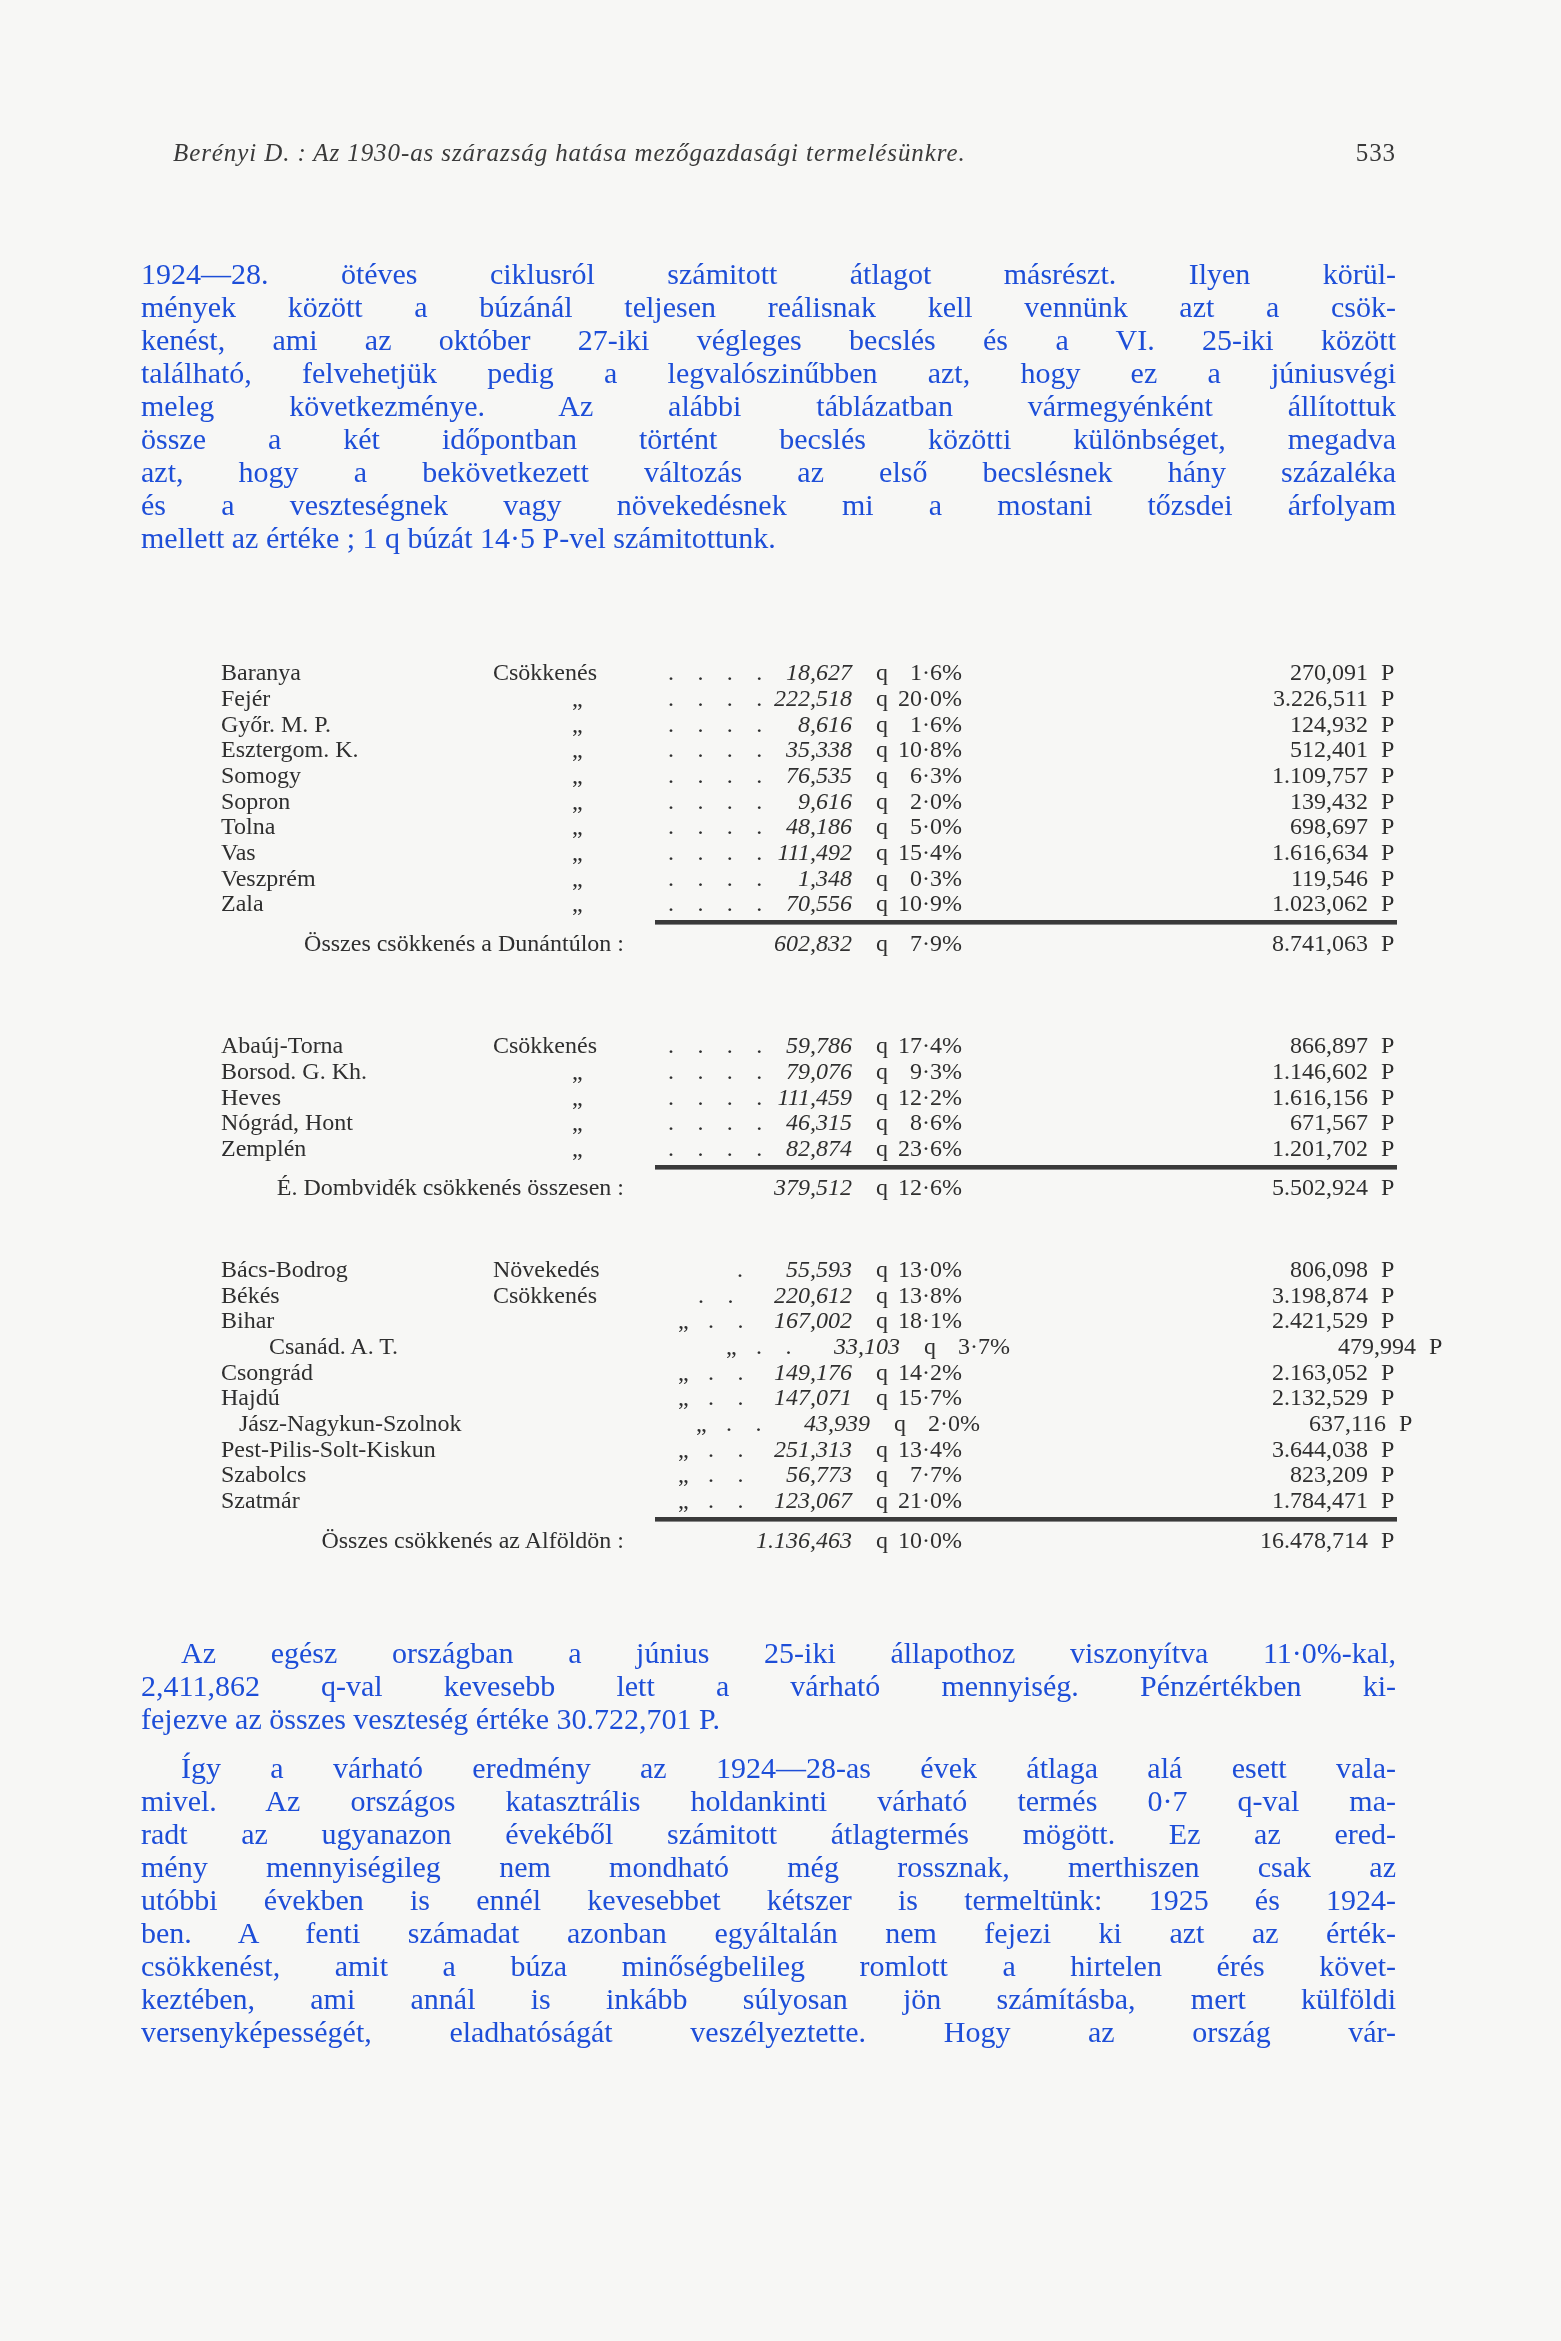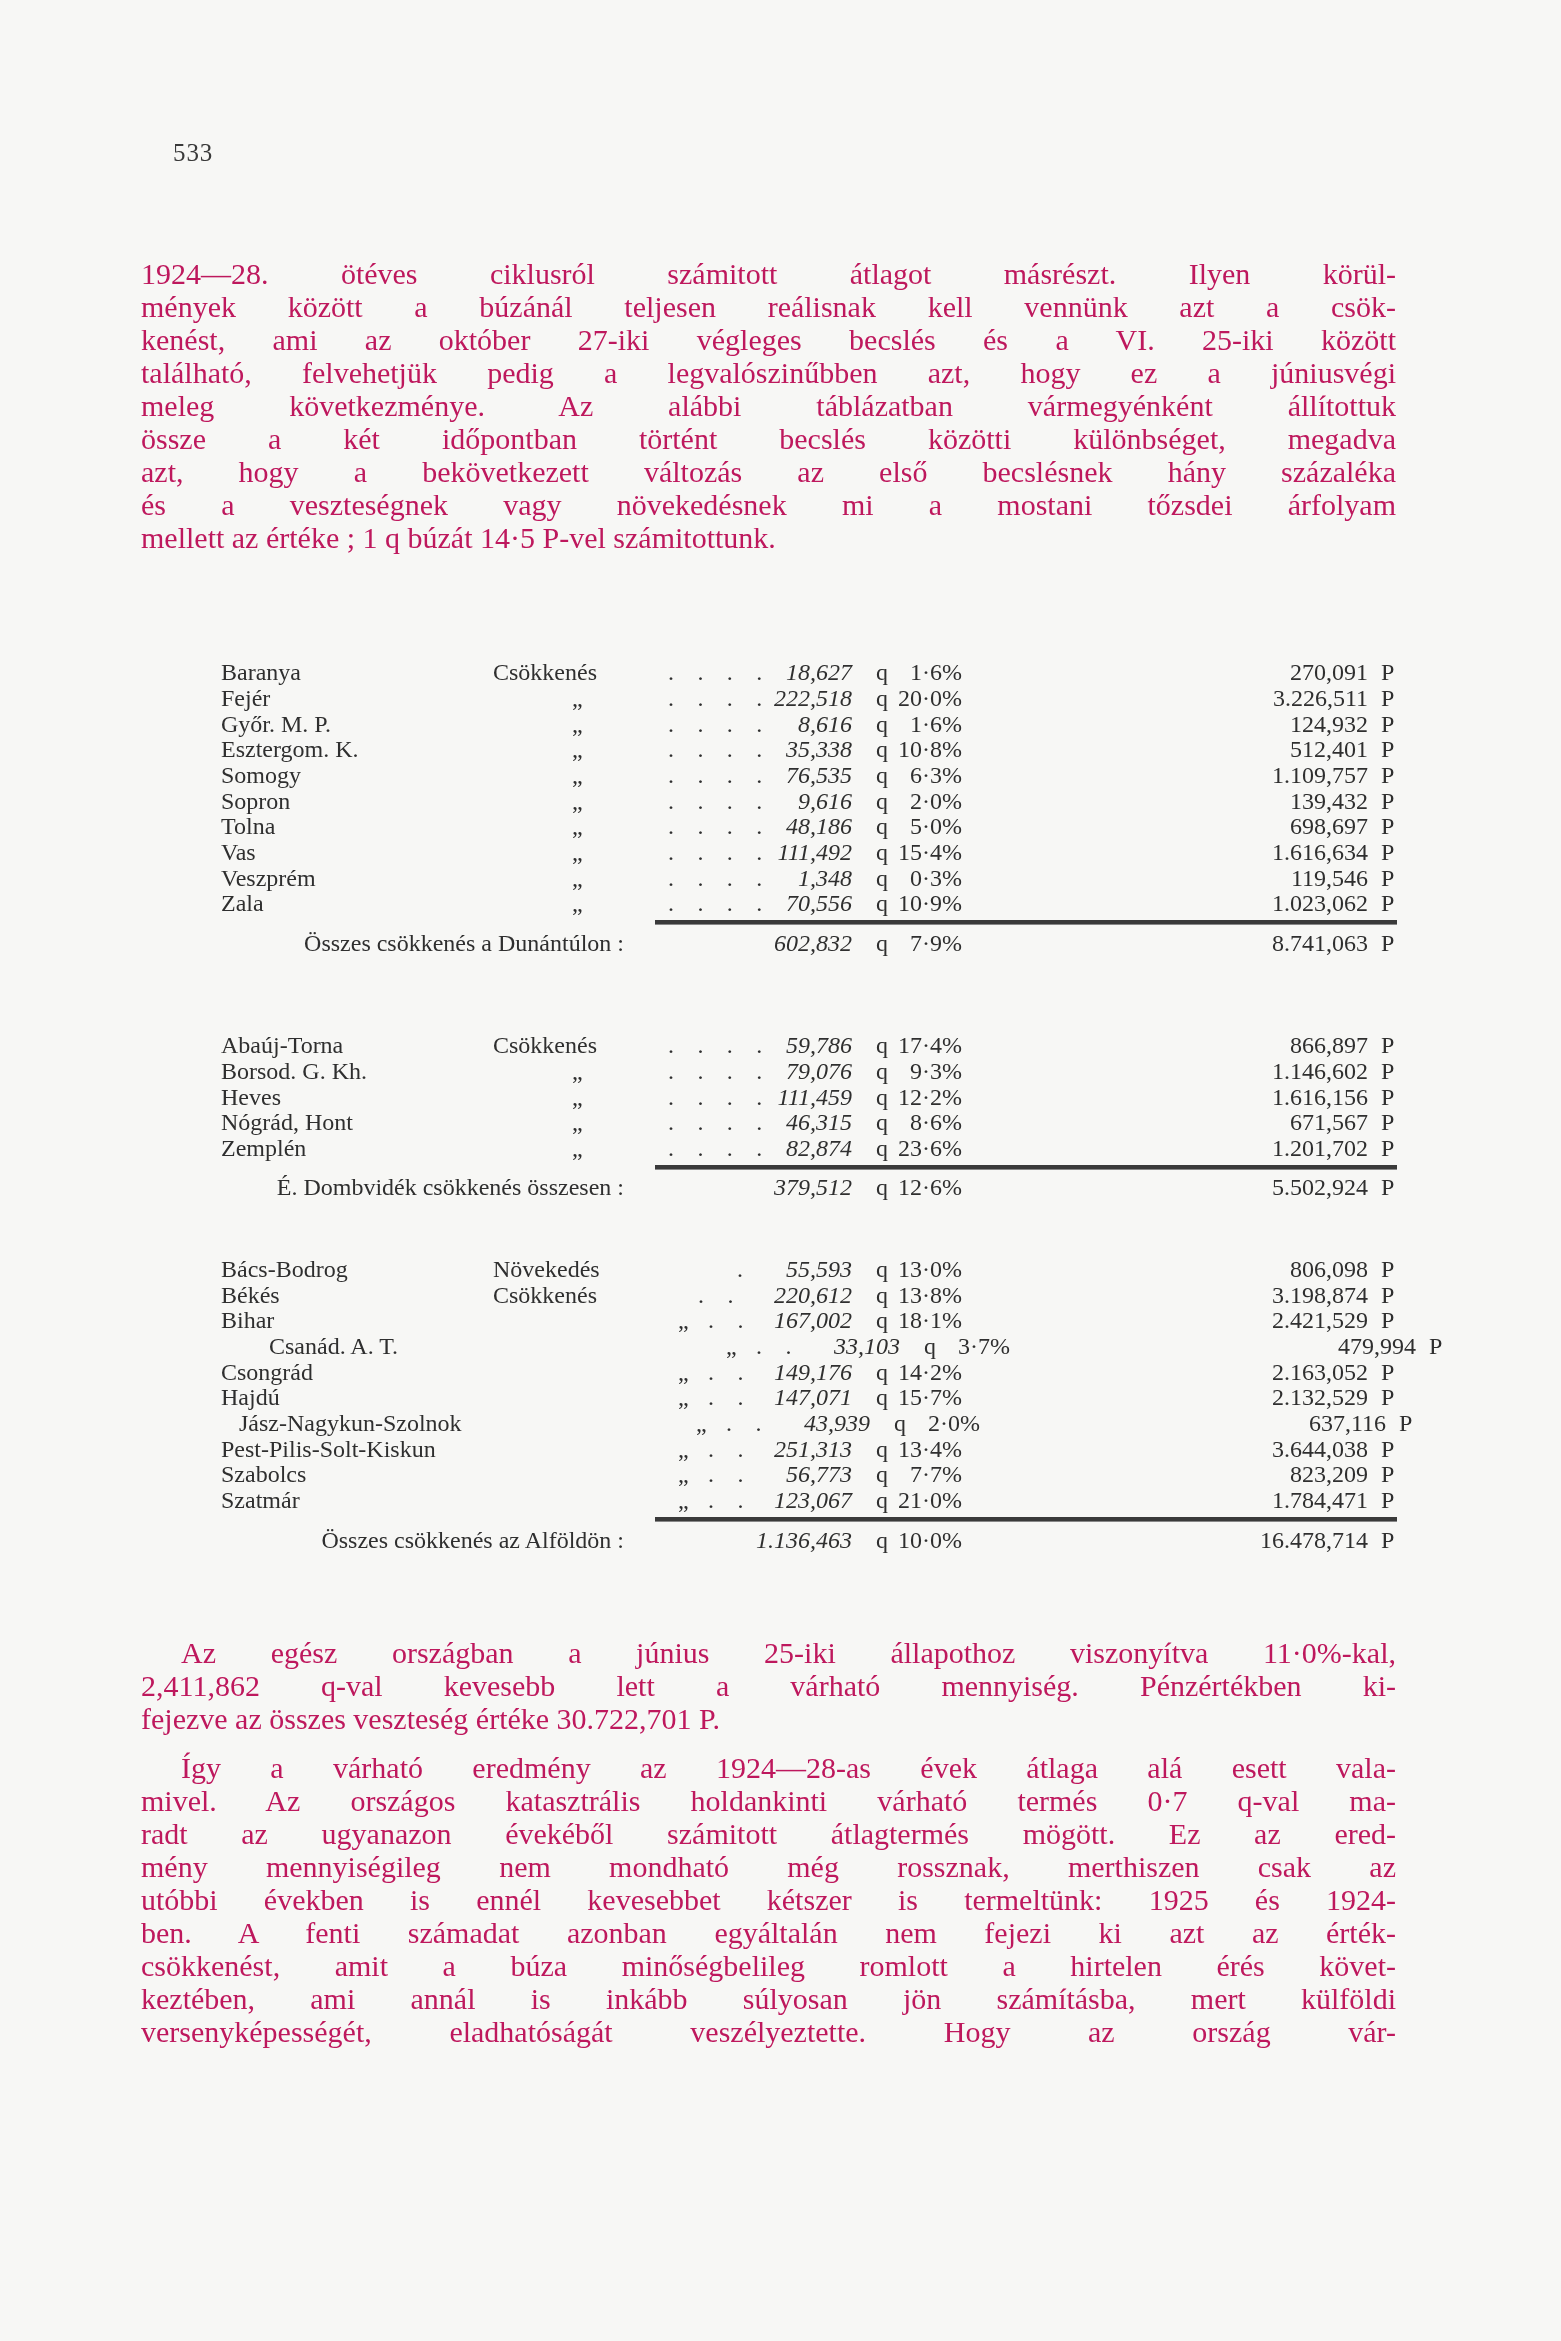--- a/index.html
+++ b/index.html
@@ -8,21 +8,21 @@
     font-family:"Liberation Serif","DejaVu Serif",serif; position:relative; overflow:hidden;
   }
   .header {
     position:absolute; top:139px; left:173px; width:1223px; height:38px;
     font-style:italic; font-size:25px; color:#3a3a3a; letter-spacing:0.9px;
     display:flex; justify-content:space-between; align-items:baseline;
   }
   .header .pg { font-style:normal; }
   .para {
     position:absolute; left:141px; width:1255px;
-    font-size:30px; line-height:33px; text-align:justify; color:#be185d;
+    font-size:30px; line-height:33px; text-align:justify; color:#1d4ed8;
   }
   .para .line { display:block; text-align:justify; text-align-last:justify; white-space:nowrap; height:33px; }
   .para .line.last { text-align-last:left; }
   .para .line.indent { padding-left:40px; }
   #p1 { top:257px; }
   #p2 { top:1636px; }
   #p3 { top:1751px; }
   .table { position:absolute; left:0; top:0; width:1561px; font-size:24px; color:#2f2f2f; }
   .row { position:absolute; left:0; width:1561px; height:29.5px; }
   .row span { position:absolute; white-space:nowrap; top:0; }
@@ -37,20 +37,21 @@
   .c-pct { right:599px; text-align:right; }
   .c-val { right:193px; text-align:right; }
   .c-p { left:1381px; }
   .sum-label { right:937px !important; left:auto !important; text-align:right; }
   .rule { position:absolute; left:655px; width:742px; height:3.5px; background:#3a3a3a; border-bottom:0.9px solid #888; }
 </style>
 </head>
 <body>
 
 <div class="header">
+  <span>Berényi D. : Az 1930-as szárazság hatása mezőgazdasági termelésünkre.</span>
   <span class="pg">533</span>
 </div>
 
 <div class="para" id="p1">
   <span class="line">1924—28. ötéves ciklusról számitott átlagot másrészt. Ilyen körül-</span>
   <span class="line">mények között a búzánál teljesen reálisnak kell vennünk azt a csök-</span>
   <span class="line">kenést, ami az október 27-iki végleges becslés és a VI. 25-iki között</span>
   <span class="line">található, felvehetjük pedig a legvalószinűbben azt, hogy ez a júniusvégi</span>
   <span class="line">meleg következménye. Az alábbi táblázatban vármegyénként állítottuk</span>
   <span class="line">össze a két időpontban történt becslés közötti különbséget, megadva</span>

